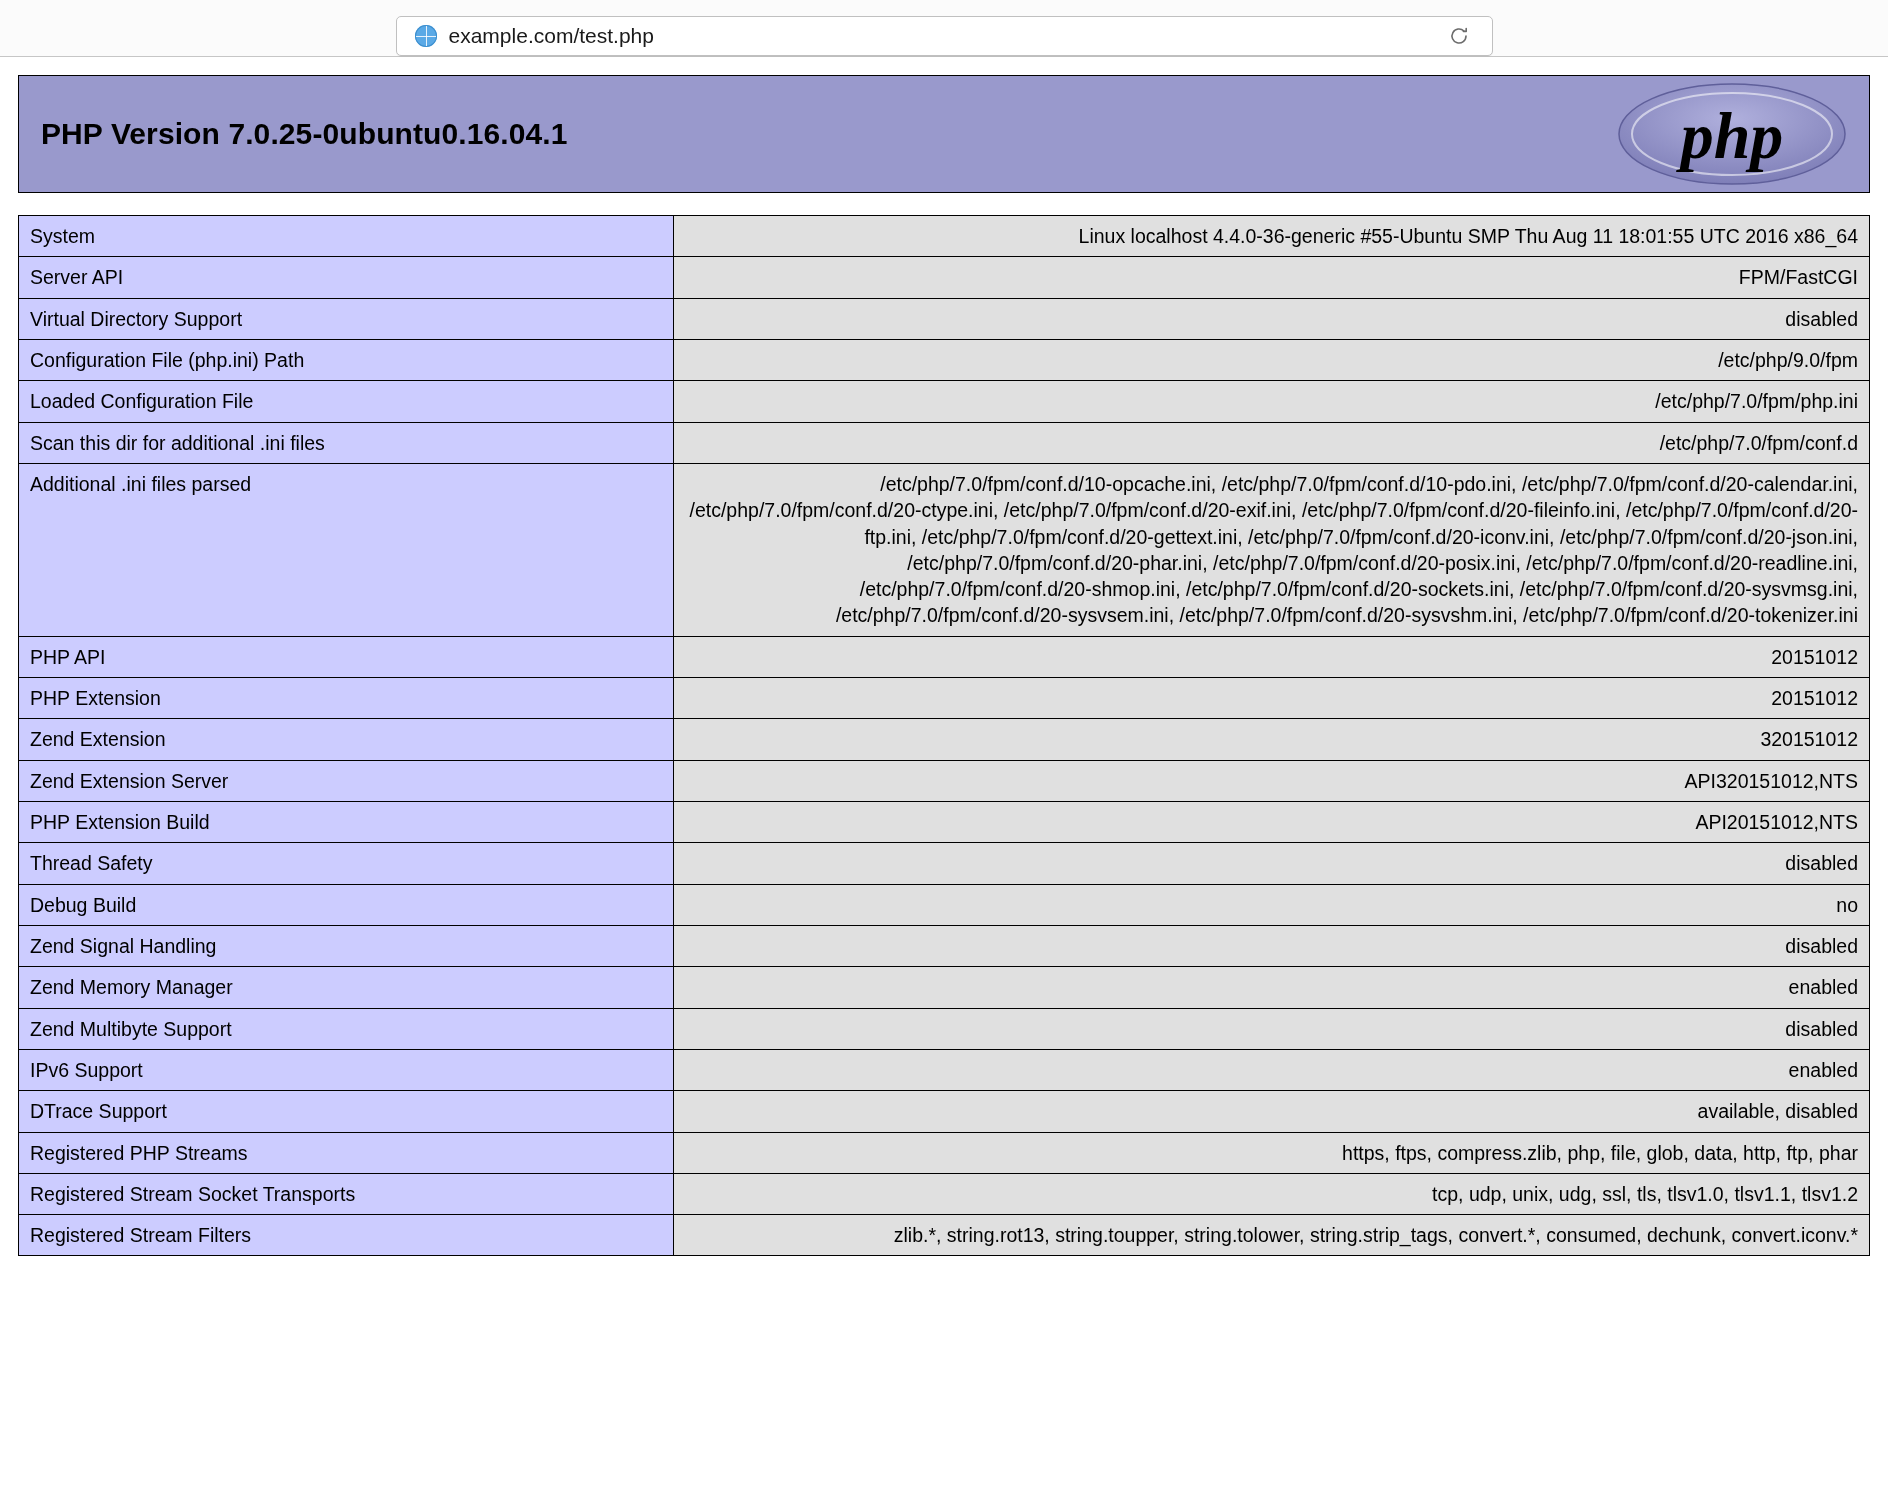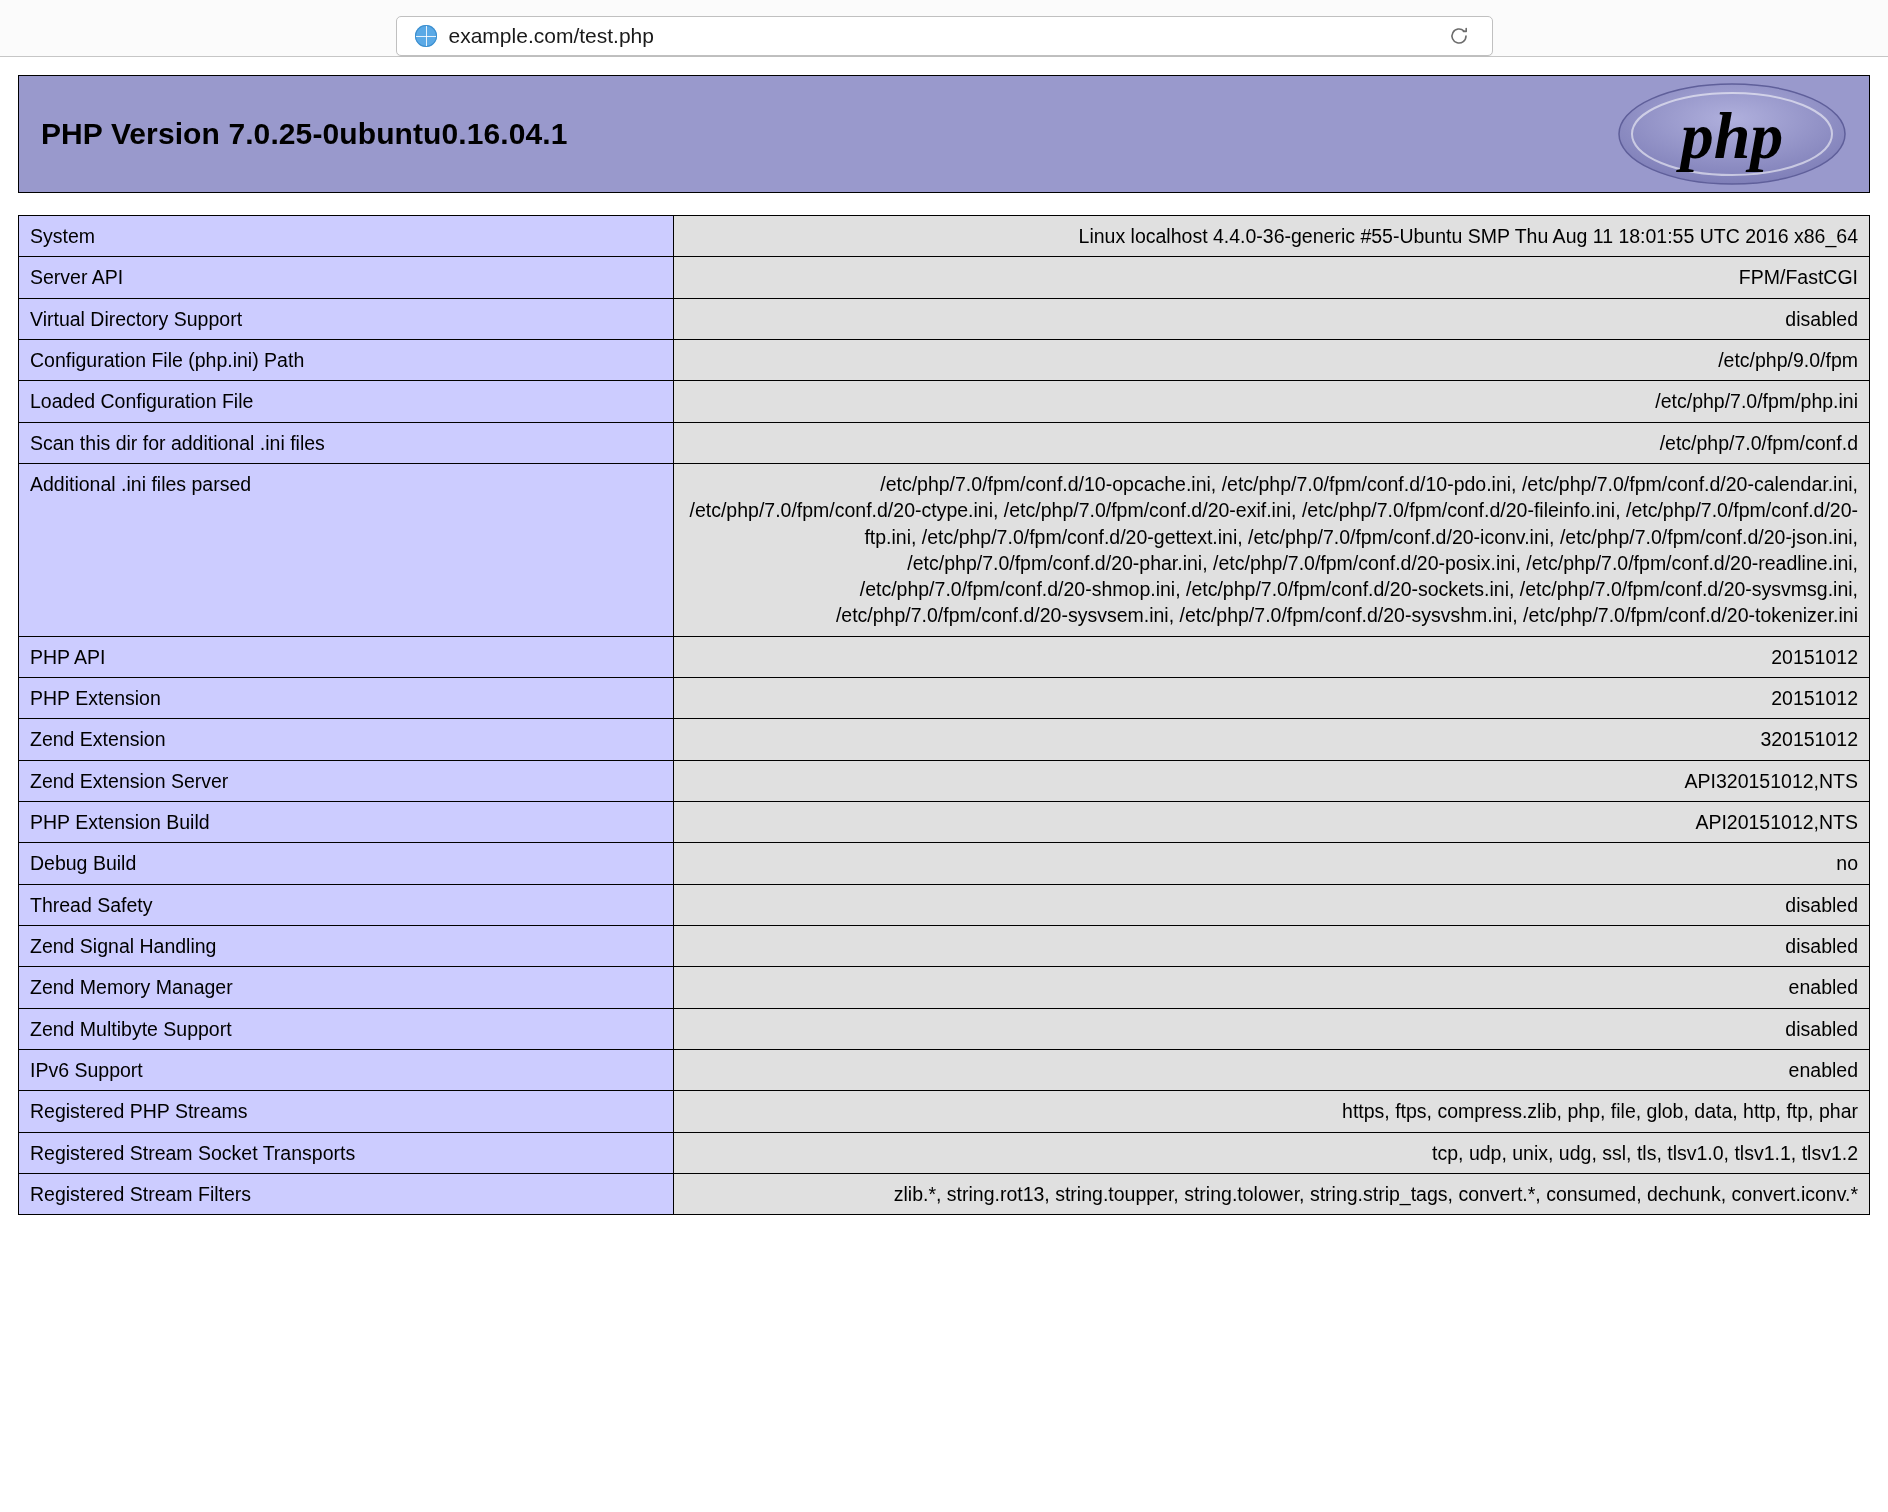--- a/index.html
+++ b/index.html
@@ -213,42 +213,46 @@
       </tr>
       <tr>
         <td class="k">Zend Extension Server</td>
         <td class="v">API320151012,NTS</td>
       </tr>
       <tr>
         <td class="k">PHP Extension Build</td>
         <td class="v">API20151012,NTS</td>
       </tr>
       <tr>
+        <td class="k">Thread Safety</td>
+        <td class="v">disabled</td>
+      </tr>
+      <tr>
         <td class="k">Debug Build</td>
         <td class="v">no</td>
       </tr>
       <tr>
-        <td class="k">Thread Safety</td>
-        <td class="v">disabled</td>
-      </tr>
-      <tr>
         <td class="k">Zend Signal Handling</td>
         <td class="v">disabled</td>
       </tr>
       <tr>
         <td class="k">Zend Memory Manager</td>
         <td class="v">enabled</td>
       </tr>
       <tr>
         <td class="k">Zend Multibyte Support</td>
         <td class="v">disabled</td>
       </tr>
       <tr>
         <td class="k">IPv6 Support</td>
         <td class="v">enabled</td>
+      </tr>
+      <tr>
+        <td class="k">DTrace Support</td>
+        <td class="v">available, disabled</td>
       </tr>
       <tr>
         <td class="k">Registered PHP Streams</td>
         <td class="v">https, ftps, compress.zlib, php, file, glob, data, http, ftp, phar</td>
       </tr>
       <tr>
         <td class="k">Registered Stream Socket Transports</td>
         <td class="v">tcp, udp, unix, udg, ssl, tls, tlsv1.0, tlsv1.1, tlsv1.2</td>
       </tr>
       <tr>

